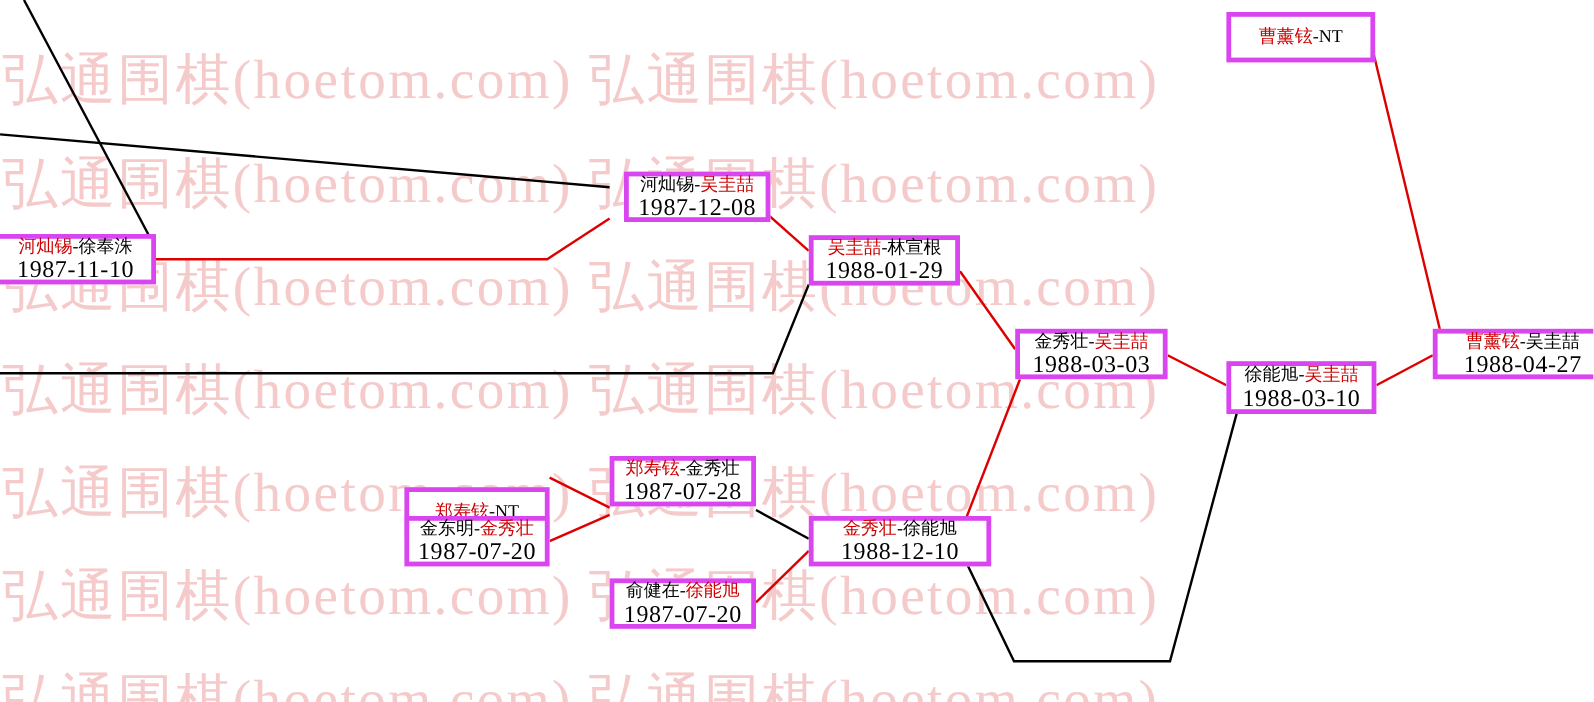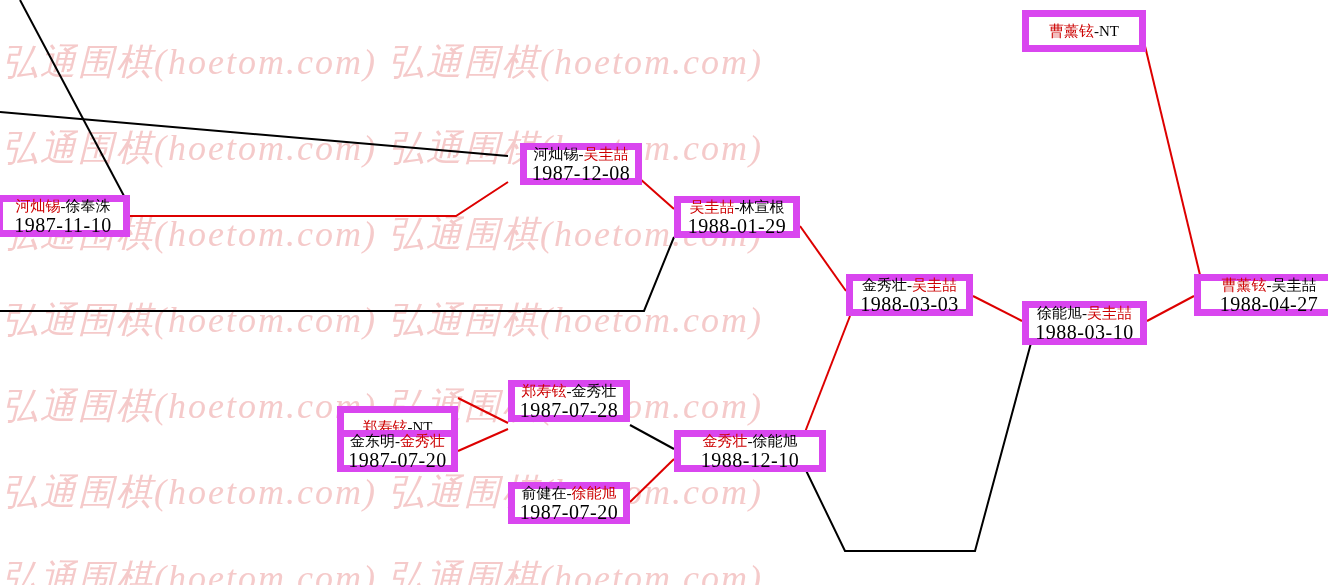--- a/index.html
+++ b/index.html
@@ -17,43 +17,42 @@
   }
   .wm-layer {
     position: absolute;
     inset: 0;
     z-index: 0;
   }
   .wm-row {
     position: absolute;
     left: 2px;
     white-space: nowrap;
-    font-size: 36px;
+    font-size: 46px;
     line-height: 1;
     color: #f5caca;
     letter-spacing: 2px;
     user-select: none;
-    font-style: italic;
   }
   svg.lines {
     position: absolute;
     left: 0;
     top: 0;
     z-index: 1;
   }
   .nodes {
     position: absolute;
     inset: 0;
     z-index: 2;
   }
   .node {
     position: absolute;
     box-sizing: border-box;
     background: #ffffff;
-    border: 7px solid #d946ef;
+    border: 4px solid #d946ef;
     display: flex;
     flex-direction: column;
     align-items: center;
     justify-content: center;
     font-size: 15px;
     line-height: 19px;
     color: #000000;
     text-align: center;
     cursor: pointer;
   }

